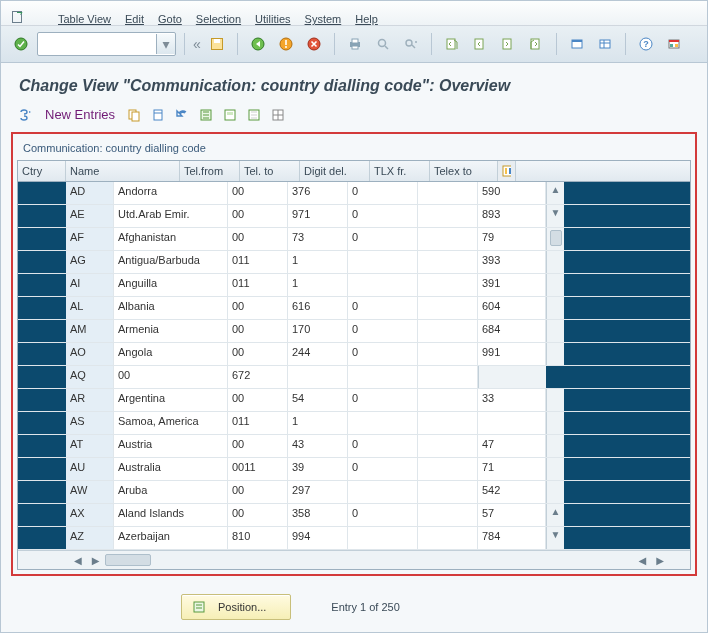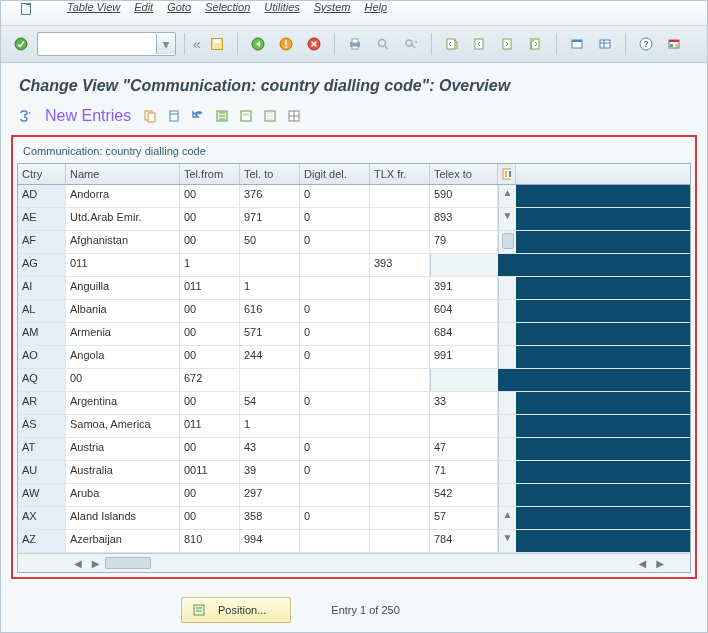--- a/index.html
+++ b/index.html
@@ -1,45 +1,45 @@
 <!DOCTYPE html>
 <html><head>
 <meta charset="utf-8">
 <style>
   html,body{margin:0;padding:0;font-family:Arial,Helvetica,sans-serif;font-size:11px;background:#f5f5f5;color:#333;}
   .app{width:708px;height:633px;box-sizing:border-box;border:1px solid #b8c7d4;background:#fff;display:flex;flex-direction:column;}
   
-  .menubar{display:flex;align-items:flex-start;height:24px;padding:0 18px;gap:14px;border-bottom:1px solid #d0d7de;background:linear-gradient(#fdfefe,#eef3f6);font-style:italic;}
+  .menubar{display:flex;align-items:flex-end;height:24px;padding:0 9px;gap:14px;border-bottom:1px solid #d0d7de;background:linear-gradient(#fdfefe,#eef3f6);}
   .menubar .gap{width:4px;}
   .menubar .menu-item{color:#3a4a57;cursor:default;}
   .menubar .menu-item u{text-decoration:underline;}
   .doc-icon{display:inline-flex;align-items:center;justify-content:center;width:16px;height:16px;}
   
   .toolbar{display:flex;align-items:center;height:36px;padding:0 8px;gap:4px;background:linear-gradient(#e9f0f4,#d9e4ec);border-bottom:1px solid #b8c7d4;}
   .tb-btn{width:22px;height:22px;display:inline-flex;align-items:center;justify-content:center;border:1px solid transparent;border-radius:3px;}
   .sep{width:1px;height:22px;background:#b8c7d4;margin:0 4px;}
   .dd{display:flex;align-items:center;height:22px;border:1px solid #9db0bf;background:#fff;border-radius:2px;overflow:hidden;}
   .dd input{border:0;outline:0;width:110px;height:20px;padding:0 4px;font-size:11px;}
   .dd .dd-btn{width:18px;height:20px;display:flex;align-items:center;justify-content:center;background:linear-gradient(#f6fafc,#dce7ee);border-left:1px solid #9db0bf;}
   .chev{font-size:14px;color:#7e8c97;}
   
   .content{flex:1;padding:8px 10px 10px 10px;background:#f5f8fa;overflow:hidden;display:flex;flex-direction:column;}
   .title-bar{font-style:italic;font-weight:bold;font-size:16px;color:#3a4a57;padding:6px 8px 10px 8px;}
   .subtoolbar{display:flex;align-items:center;gap:6px;padding:0 6px 8px 6px;}
-  .link-btn{color:#8b5cf6;font-size:16px;padding:2px 4px;cursor:pointer;}
+  .link-btn{color:#701a75;font-size:13px;padding:2px 4px;cursor:pointer;}
   .icon-sm{width:18px;height:18px;display:inline-flex;align-items:center;justify-content:center;}
   .panel{border:2px solid #d33a3a;padding:4px;flex:1;display:flex;flex-direction:column;background:#f5f8fa;}
   .panel-title{color:#3a5a7a;padding:4px 6px 6px 6px;}
   .table-wrap{flex:1;display:flex;flex-direction:column;border:1px solid #9db0bf;background:#0c4a6e;overflow:hidden;}
   .grid-head,.grid-row{display:grid;grid-template-columns:48px 114px 60px 60px 70px 60px 68px 18px;}
   .grid-head{background:linear-gradient(#f2f6f9,#e1e9ef);border-bottom:1px solid #9db0bf;}
   .grid-head .cell{border-right:1px solid #c2cfd8;padding:4px 4px;font-weight:normal;color:#3a4a57;white-space:nowrap;overflow:hidden;}
   .grid-head .cfg{background:#e8edf1;display:flex;align-items:center;justify-content:center;}
   .grid-body{flex:1;overflow:hidden;}
-  .grid-row{height:22px;border-bottom:1px solid #dfe6eb;}
+  .grid-row{height:22px;border-bottom:1px solid #dfe6eb;padding-left:48px;}
   .grid-row .cell{border-right:1px solid #dfe6eb;padding:3px 4px;white-space:nowrap;overflow:hidden;background:#fff;}
   .grid-row .cell.key{background:#e4eef6;}
   .vscroll{display:flex;flex-direction:column;align-items:center;justify-content:flex-start;background:#eef3f6;border-left:1px solid #c2cfd8;}
   .vscroll .arrow{font-size:10px;color:#6b7e8c;padding:2px 0;cursor:pointer;}
   .vscroll .thumb{width:10px;height:14px;background:#d3dde4;border:1px solid #aebfcb;border-radius:2px;margin-top:2px;}
   .hscroll-row{display:flex;align-items:center;height:18px;background:#eef3f6;border-top:1px solid #c2cfd8;}
   .hscroll-seg{display:flex;align-items:center;gap:2px;padding:0 4px;}
   .harrow{font-size:10px;color:#6b7e8c;padding:0 4px;cursor:pointer;}
   .hthumb{width:44px;height:10px;background:#d3dde4;border:1px solid #aebfcb;border-radius:2px;}
   
@@ -285,30 +285,31 @@
               <div class="cell"></div>
               <div class="cell">893</div>
               <div class="vscroll">
                 <span class="arrow">▼</span>
               </div>
             </div>
             <div class="grid-row">
               <div class="cell key">AF</div>
               <div class="cell">Afghanistan</div>
               <div class="cell">00</div>
-              <div class="cell">50</div>
+              <div class="cell">73</div>
               <div class="cell">0</div>
               <div class="cell"></div>
               <div class="cell">79</div>
               <div class="vscroll">
                 <span class="thumb"></span>
               </div>
             </div>
             <div class="grid-row">
               <div class="cell key">AG</div>
+              <div class="cell">Antigua/Barbuda</div>
               <div class="cell">011</div>
               <div class="cell">1</div>
               <div class="cell"></div>
               <div class="cell"></div>
               <div class="cell">393</div>
               <div class="vscroll"></div>
             </div>
             <div class="grid-row">
               <div class="cell key">AI</div>
               <div class="cell">Anguilla</div>
@@ -326,21 +327,21 @@
               <div class="cell">616</div>
               <div class="cell">0</div>
               <div class="cell"></div>
               <div class="cell">604</div>
               <div class="vscroll"></div>
             </div>
             <div class="grid-row">
               <div class="cell key">AM</div>
               <div class="cell">Armenia</div>
               <div class="cell">00</div>
-              <div class="cell">571</div>
+              <div class="cell">170</div>
               <div class="cell">0</div>
               <div class="cell"></div>
               <div class="cell">684</div>
               <div class="vscroll"></div>
             </div>
             <div class="grid-row">
               <div class="cell key">AO</div>
               <div class="cell">Angola</div>
               <div class="cell">00</div>
               <div class="cell">244</div>

